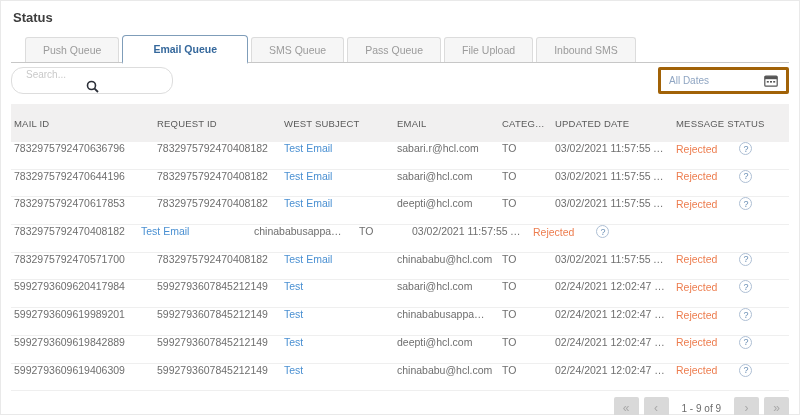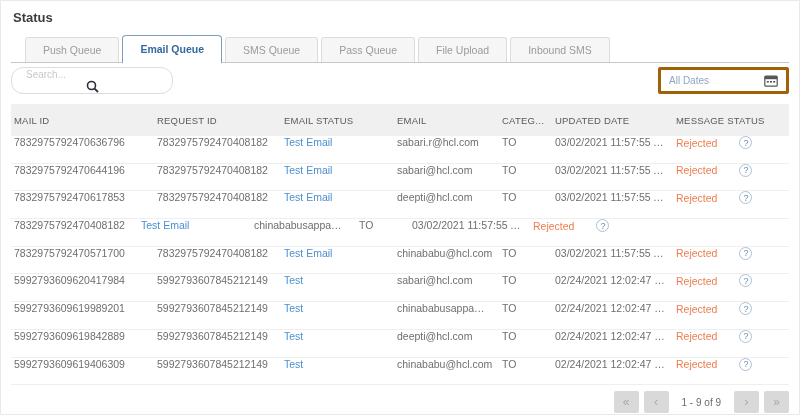--- a/index.html
+++ b/index.html
@@ -44,21 +44,21 @@
     white-space: nowrap;
   }
   .tab.active {
     background: #fff;
     color: #35689c;
     font-weight: bold;
     border: 1px solid #7f9db9;
     border-bottom: 2px solid #fff;
     border-radius: 4px 4px 0 0;
     margin-bottom: -2px;
-    padding: 7px 17px 7px;
+    padding: 7px 30px 7px;
   }
   
   .note {
     margin: 7px 2px 0 2px;
     font-size: 8.5px;
     color: #a3a3a3;
   }
   .toolbar {
     display: flex;
     justify-content: space-between;
@@ -88,21 +88,21 @@
     display: flex; align-items: center; justify-content: space-between;
     padding: 0 8px;
     cursor: pointer;
     background: #fff;
   }
   .date-box .date-label { font-size: 10px; color: #8fa5c2; }
   
   .table { margin-top: 10px; }
   .thead {
     display: flex; align-items: center;
-    height: 32px;
+    height: 38px;
     background: #f1f0f0;
     font-size: 9.5px;
     color: #5a5a5a;
     letter-spacing: .2px;
   }
   .tr {
     display: flex; align-items: flex-start;
     height: 27.7px;
     border-bottom: 1px solid #efefef;
     font-size: 10.5px;
@@ -190,21 +190,21 @@
           <rect x="9.2" y="6" width="2" height="1.6" fill="#555"></rect>
         </svg>
       </span>
     </div>
   </div>
 
   <div class="table">
     <div class="thead">
         <div class="th c0">MAIL ID</div>
         <div class="th c1">REQUEST ID</div>
-        <div class="th c2">EMAIL STATUS</div>
+        <div class="th c2">WEST SUBJECT</div>
         <div class="th c3">EMAIL</div>
         <div class="th c4">CATEGORY</div>
         <div class="th c5">UPDATED DATE</div>
         <div class="th c6">MESSAGE STATUS</div>
       </div>
     <div>
     <div class="tr">
       <div class="td c0">7832975792470636796</div>
       <div class="td c1">7832975792470408182</div>
       <div class="td c2">Test Email</div>

